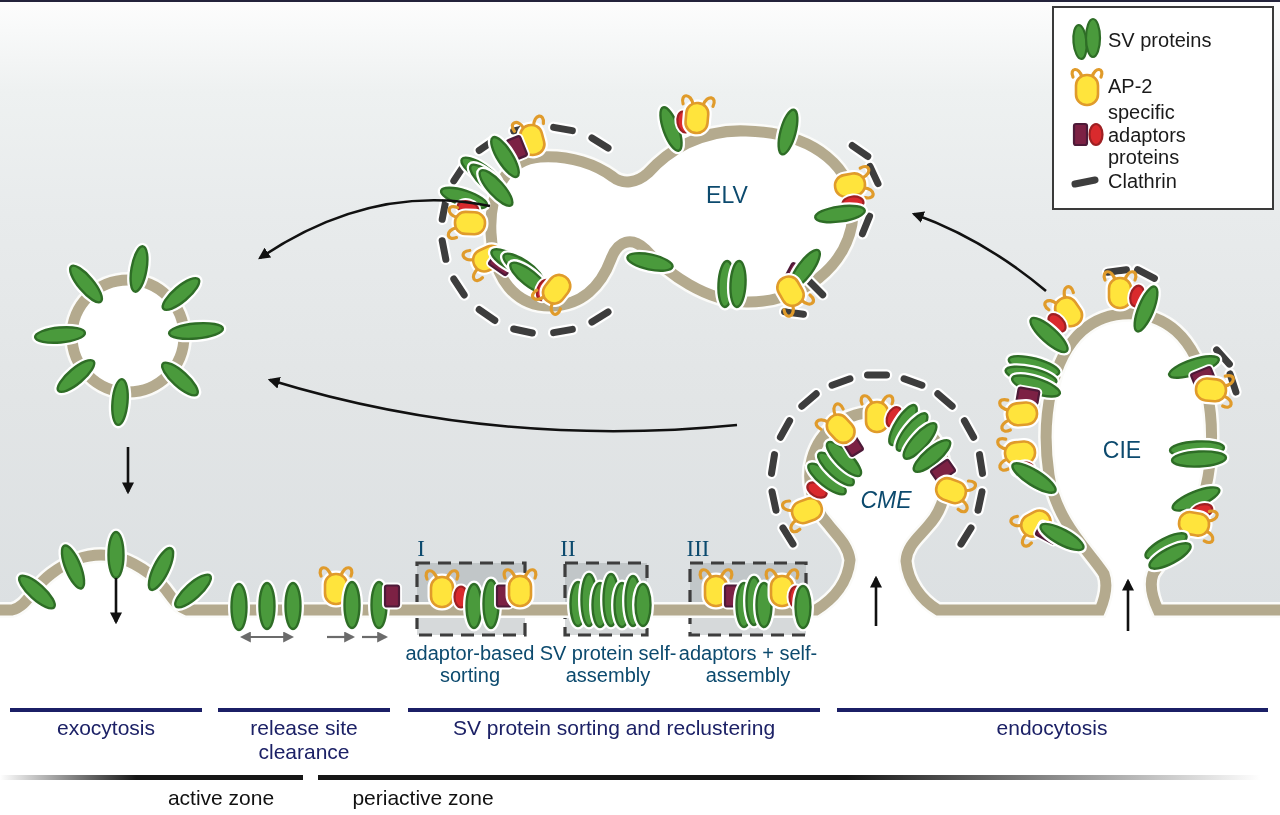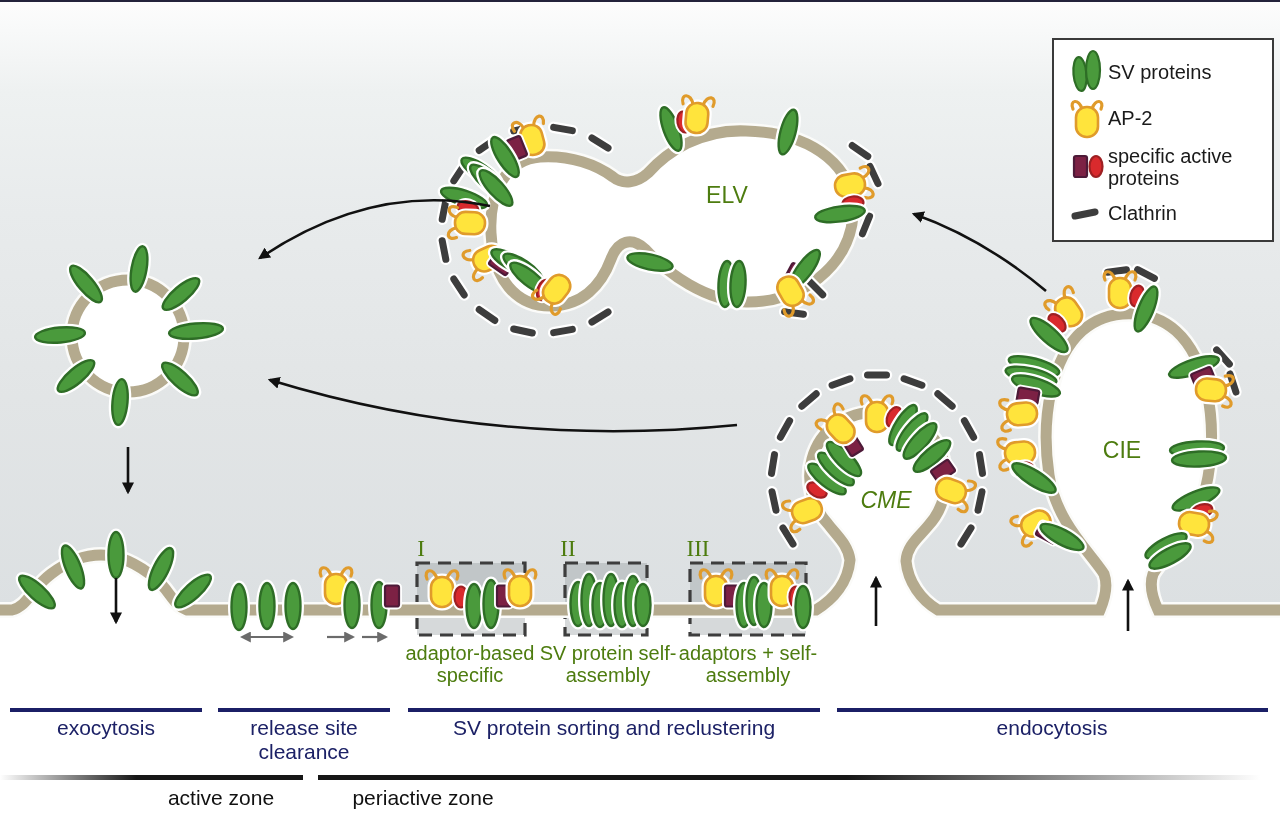--- a/index.html
+++ b/index.html
@@ -1,31 +1,31 @@
 <!DOCTYPE html>
 <html><head>
 <meta charset="utf-8">
 <style>
   html,body{margin:0;padding:0;background:#fff;}
   #fig{position:relative;width:1280px;height:815px;overflow:hidden;background:#fff;
        font-family:"Liberation Sans",sans-serif;}
   #scene{position:absolute;left:0;top:0;}
-  .lbl{position:absolute;text-align:center;color:#4d7c0f;line-height:1.12;}
+  .lbl{position:absolute;text-align:center;color:#0c4a6e;line-height:1.12;}
   .struct{font-size:23px;}
   .numeral{font-family:"Liberation Serif",serif;font-size:23px;}
   .mech{font-size:20px;width:150px;}
   .section-line{position:absolute;height:4px;background:#1b1f66;top:708px;}
   .section-lbl{position:absolute;top:716px;font-size:21px;color:#1c2166;text-align:center;line-height:1.15;}
   .zone-line{position:absolute;height:4.5px;top:775px;}
   .zone-active{background:linear-gradient(to right,rgba(22,22,22,0),#161616 45%);}
   .zone-peri{background:linear-gradient(to right,#161616 55%,rgba(22,22,22,0) 98%);}
   .zone-lbl{position:absolute;top:786px;font-size:21px;color:#111;text-align:center;width:200px;}
   .topline{position:absolute;left:0;top:0;width:100%;height:2px;background:#23233b;}
   #legend{position:absolute;left:1052px;top:6px;width:222px;box-sizing:border-box;
-          background:#fff;border:2.5px solid #3a3a3a;padding:8px 22px 8px 12px;margin-top:32px;}
+          background:#fff;border:2.5px solid #3a3a3a;padding:8px 22px 8px 12px;}
   .lrow{display:flex;align-items:center;}
   .licon{width:42px;flex:0 0 42px;display:flex;justify-content:center;}
   .ltext{font-size:20px;color:#1a1a1a;line-height:1.12;}
 </style>
 </head>
 <body>
 
 <div id="fig">
 
   <svg id="scene" width="1280" height="815" viewBox="0 0 1280 815">
@@ -718,21 +718,21 @@
   <div class="topline"></div>
 
   <div class="lbl struct" style="left:687px;top:183px;width:80px;">ELV</div>
   <div class="lbl struct" style="left:846px;top:488px;width:80px;font-style:italic;">CME</div>
   <div class="lbl struct" style="left:1082px;top:438px;width:80px;">CIE</div>
 
   <div class="lbl numeral" style="left:401px;top:536px;width:40px;">I</div>
   <div class="lbl numeral" style="left:548px;top:536px;width:40px;">II</div>
   <div class="lbl numeral" style="left:678px;top:536px;width:40px;">III</div>
 
-  <div class="lbl mech" style="left:395px;top:642px;">adaptor-based specific</div>
+  <div class="lbl mech" style="left:395px;top:642px;">adaptor-based sorting</div>
   <div class="lbl mech" style="left:533px;top:642px;">SV protein self-assembly</div>
   <div class="lbl mech" style="left:673px;top:610px;margin-top:32px;">adaptors + self-assembly</div>
 
   <div class="section-line" style="left:10px;width:192px;"></div>
   <div class="section-line" style="left:218px;width:172px;"></div>
   <div class="section-line" style="left:408px;width:412px;"></div>
   <div class="section-line" style="left:837px;width:431px;"></div>
 
   <div class="section-lbl" style="left:6px;width:200px;">exocytosis</div>
   <div class="section-lbl" style="left:404px;width:420px;">SV protein sorting and reclustering</div>
@@ -764,21 +764,21 @@
       </span>
       <span class="ltext">AP-2</span>
     </div>
     <div class="lrow" style="height:54px;">
       <span class="licon">
         <svg width="40" height="36" viewBox="0 0 40 36">
           <rect x="7" y="7" width="13" height="21" rx="2" fill="#7c2144" stroke="#4d1a38" stroke-width="2.2"></rect>
           <ellipse cx="29" cy="17.5" rx="6.5" ry="10.5" fill="#d92a2d" stroke="#9e2023" stroke-width="2.2"></ellipse>
         </svg>
       </span>
-      <span class="ltext" style="width:140px;">specific active proteins</span>
+      <span class="ltext" style="width:140px;">specific adaptors proteins</span>
     </div>
     <div class="lrow" style="height:38px;">
       <span class="licon">
         <svg width="40" height="20" viewBox="0 0 40 20">
           <line x1="8" y1="13" x2="28" y2="9" stroke="#3d3d3d" stroke-width="7" stroke-linecap="round"></line>
         </svg>
       </span>
       <span class="ltext">Clathrin</span>
     </div>
   </div>

